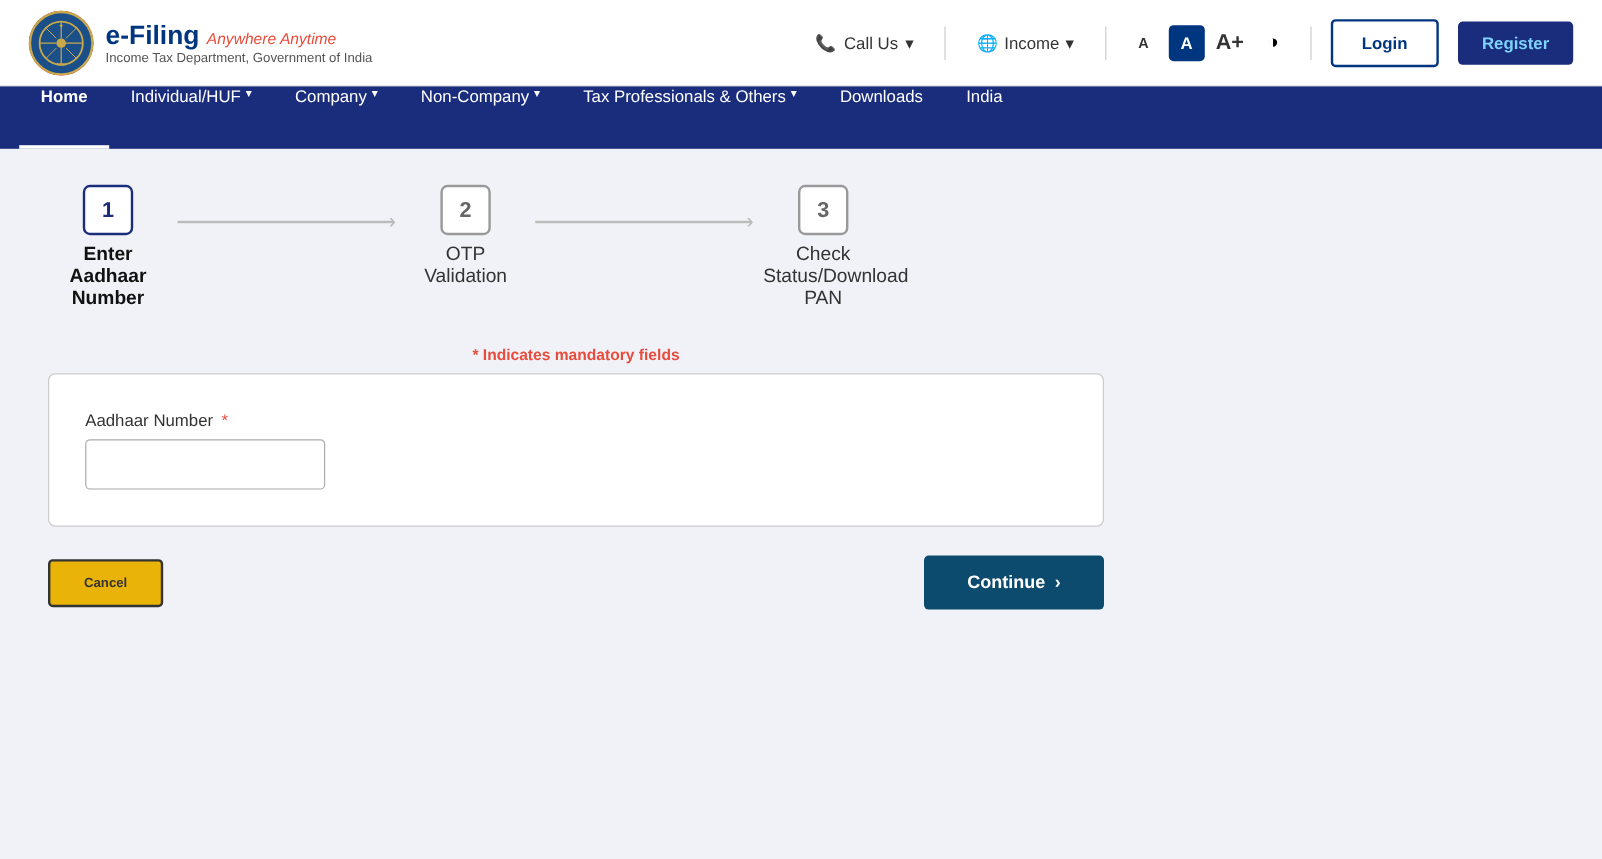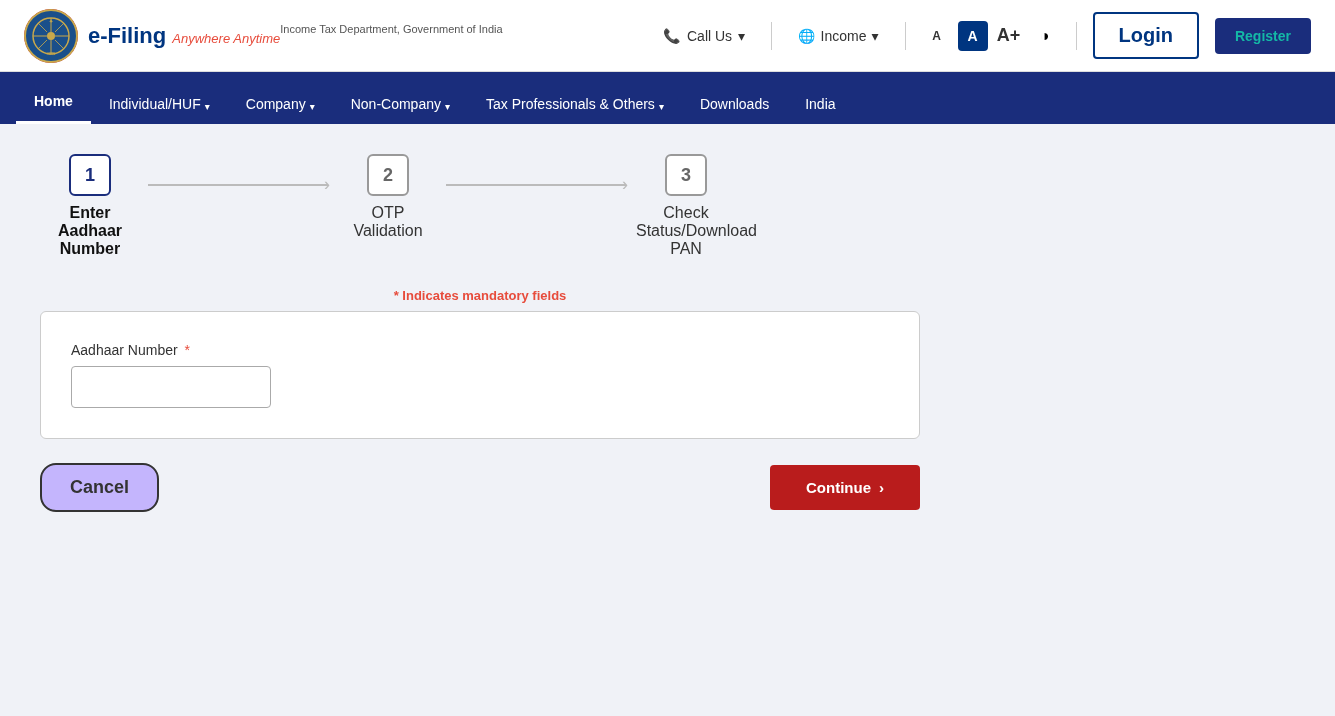--- a/index.html
+++ b/index.html
@@ -33,21 +33,21 @@
       font-weight: bold;
       position: relative;
       overflow: hidden;
     }
     .logo-emblem svg {
       width: 54px;
       height: 54px;
     }
     .logo-text {
       display: flex;
-      flex-direction: row;
+      flex-direction: column;
     }
     .logo-efiling {
       font-size: 22px;
       color: #003580;
       font-weight: bold;
     }
     .logo-efiling span {
       color: #e74c3c;
       font-size: 13px;
       font-style: italic;
@@ -119,51 +119,51 @@
       justify-content: center;
       cursor: pointer;
       border-radius: 4px;
       font-size: 16px;
     }
     .btn-login {
       padding: 10px 24px;
       border: 2px solid #003580;
       background: white;
       color: #003580;
-      font-size: 20px;
+      font-size: 14px;
       font-weight: bold;
       border-radius: 4px;
       cursor: pointer;
     }
     .btn-register {
       padding: 10px 20px;
       border: none;
       background: #1a2d7c;
-      color: #14b8a6;
+      color: #7dd3fc;
       font-size: 14px;
       font-weight: bold;
       border-radius: 4px;
       cursor: pointer;
     }
 
     
     .navbar {
       background: #1a2d7c;
       display: flex;
       align-items: center;
       padding: 0 16px;
       height: 52px;
     }
     .nav-item {
       color: white;
       font-size: 14px;
-      padding: 12px 18px;
+      padding: 0 18px;
       height: 52px;
       display: flex;
-      align-items: flex-end;
+      align-items: flex-start;
       cursor: pointer;
       gap: 4px;
       position: relative;
       white-space: nowrap;
     }
     .nav-item.active {
       border-bottom: 3px solid white;
       font-weight: bold;
     }
     .nav-arrow { font-size: 10px; }
@@ -283,31 +283,31 @@
     
     .action-row {
       display: flex;
       justify-content: space-between;
       align-items: center;
       max-width: 880px;
     }
     .btn-cancel {
       padding: 12px 28px;
       border: 2px solid #333;
-      background: #c4b5fd;
-      color: #333;
-      font-size: 18px;
-      font-weight: bold;
-      border-radius: 16px;
+      background: #eab308;
+      color: #333;
+      font-size: 11px;
+      font-weight: bold;
+      border-radius: 4px;
       cursor: pointer;
     }
     .btn-continue {
       padding: 14px 36px;
       border: none;
-      background: #b91c1c;
+      background: #0c4a6e;
       color: white;
       font-size: 15px;
       font-weight: bold;
       border-radius: 4px;
       cursor: pointer;
       display: flex;
       align-items: center;
       gap: 8px;
     }
   </style>

